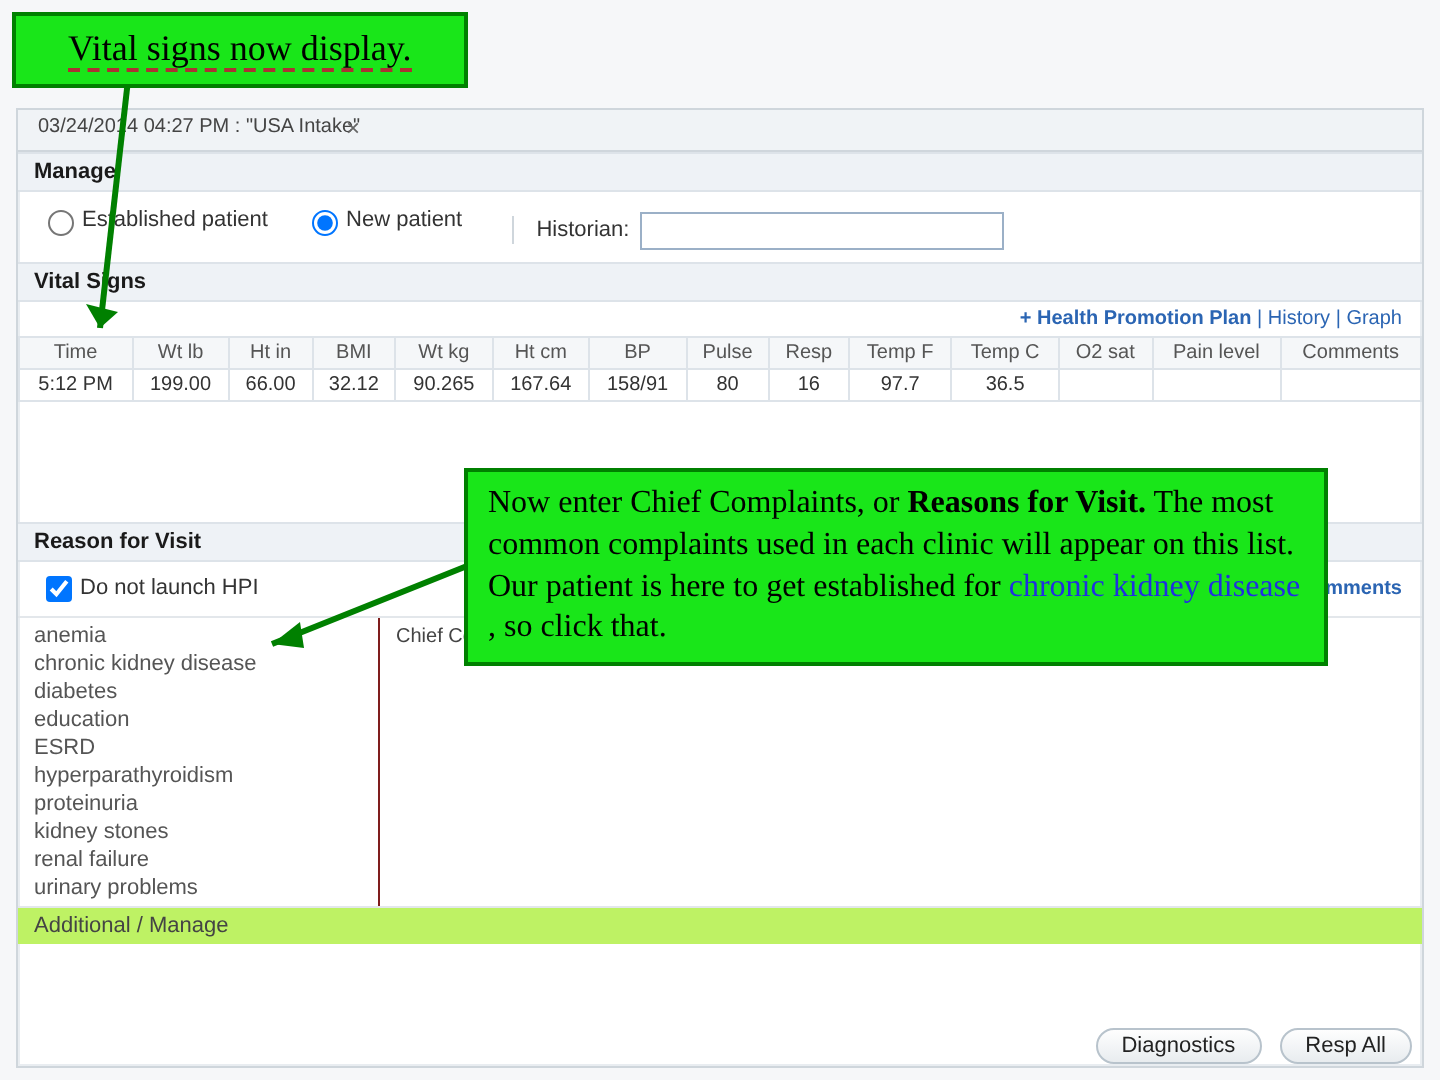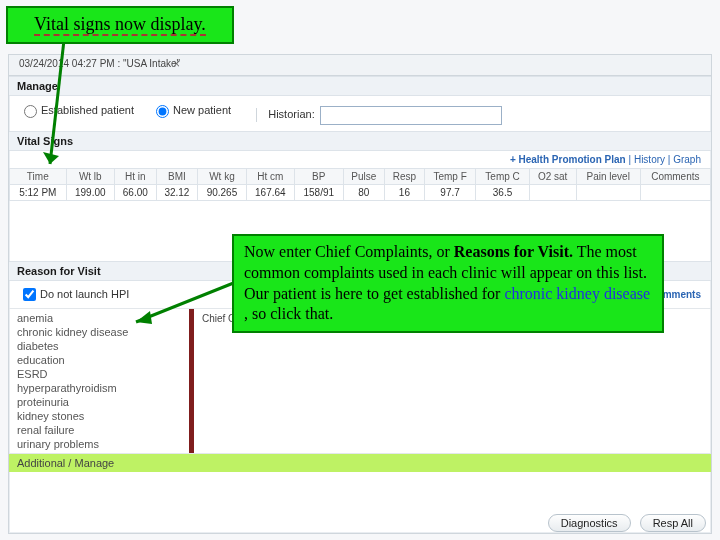--- a/index.html
+++ b/index.html
@@ -26,21 +26,21 @@
 .vs-table{width:100%;overflow:auto}
 .vs-table table{width:100%;border-collapse:collapse;font-size:10px}
 .vs-table th,.vs-table td{border:1px solid #dde3e9;padding:2px 4px;text-align:center;white-space:nowrap}
 .vs-table th{background:#f5f7f9;font-weight:400;color:#555}
 .rfv-bar{display:flex;align-items:center;padding:4px 10px;border-bottom:1px solid #e3e7eb}
 .rfv-bar label{display:flex;align-items:center}
 .rfv-bar input[type=checkbox]{margin-right:4px}
 .rfv-right{margin-left:auto;font-size:10px;color:#2b65b3}
 .rfv-right .plus{font-weight:700}
 .rfv-body{display:flex}
-.rfv-list{border-right:5px solid #7f1d1d;width:180px;padding:2px 0}
+.rfv-list{border-right:1px solid #7f1d1d;width:180px;padding:2px 0}
 .rfv-list .it{padding:1px 8px;font-size:11px;color:#555;cursor:pointer}
 .rfv-main{flex:1;padding:4px 8px;font-size:10px;color:#555}
 .rfv-main .ccl{color:#444}
 .addl{border-top:1px solid #e3e7eb;background:#bef264;padding:3px 8px;font-size:11px;color:#444}
 .bottom-btns{position:absolute;right:14px;bottom:8px;z-index:5}
 .btn{display:inline-block;background:linear-gradient(#fefefe,#e8ecef);border:1px solid #b8c3cc;border-radius:11px;padding:2px 12px;font-size:11px;color:#222;margin-left:6px;cursor:pointer}
 .arrow{position:absolute;z-index:8;pointer-events:none}
 svg{display:block}
 </style>
 </head>

